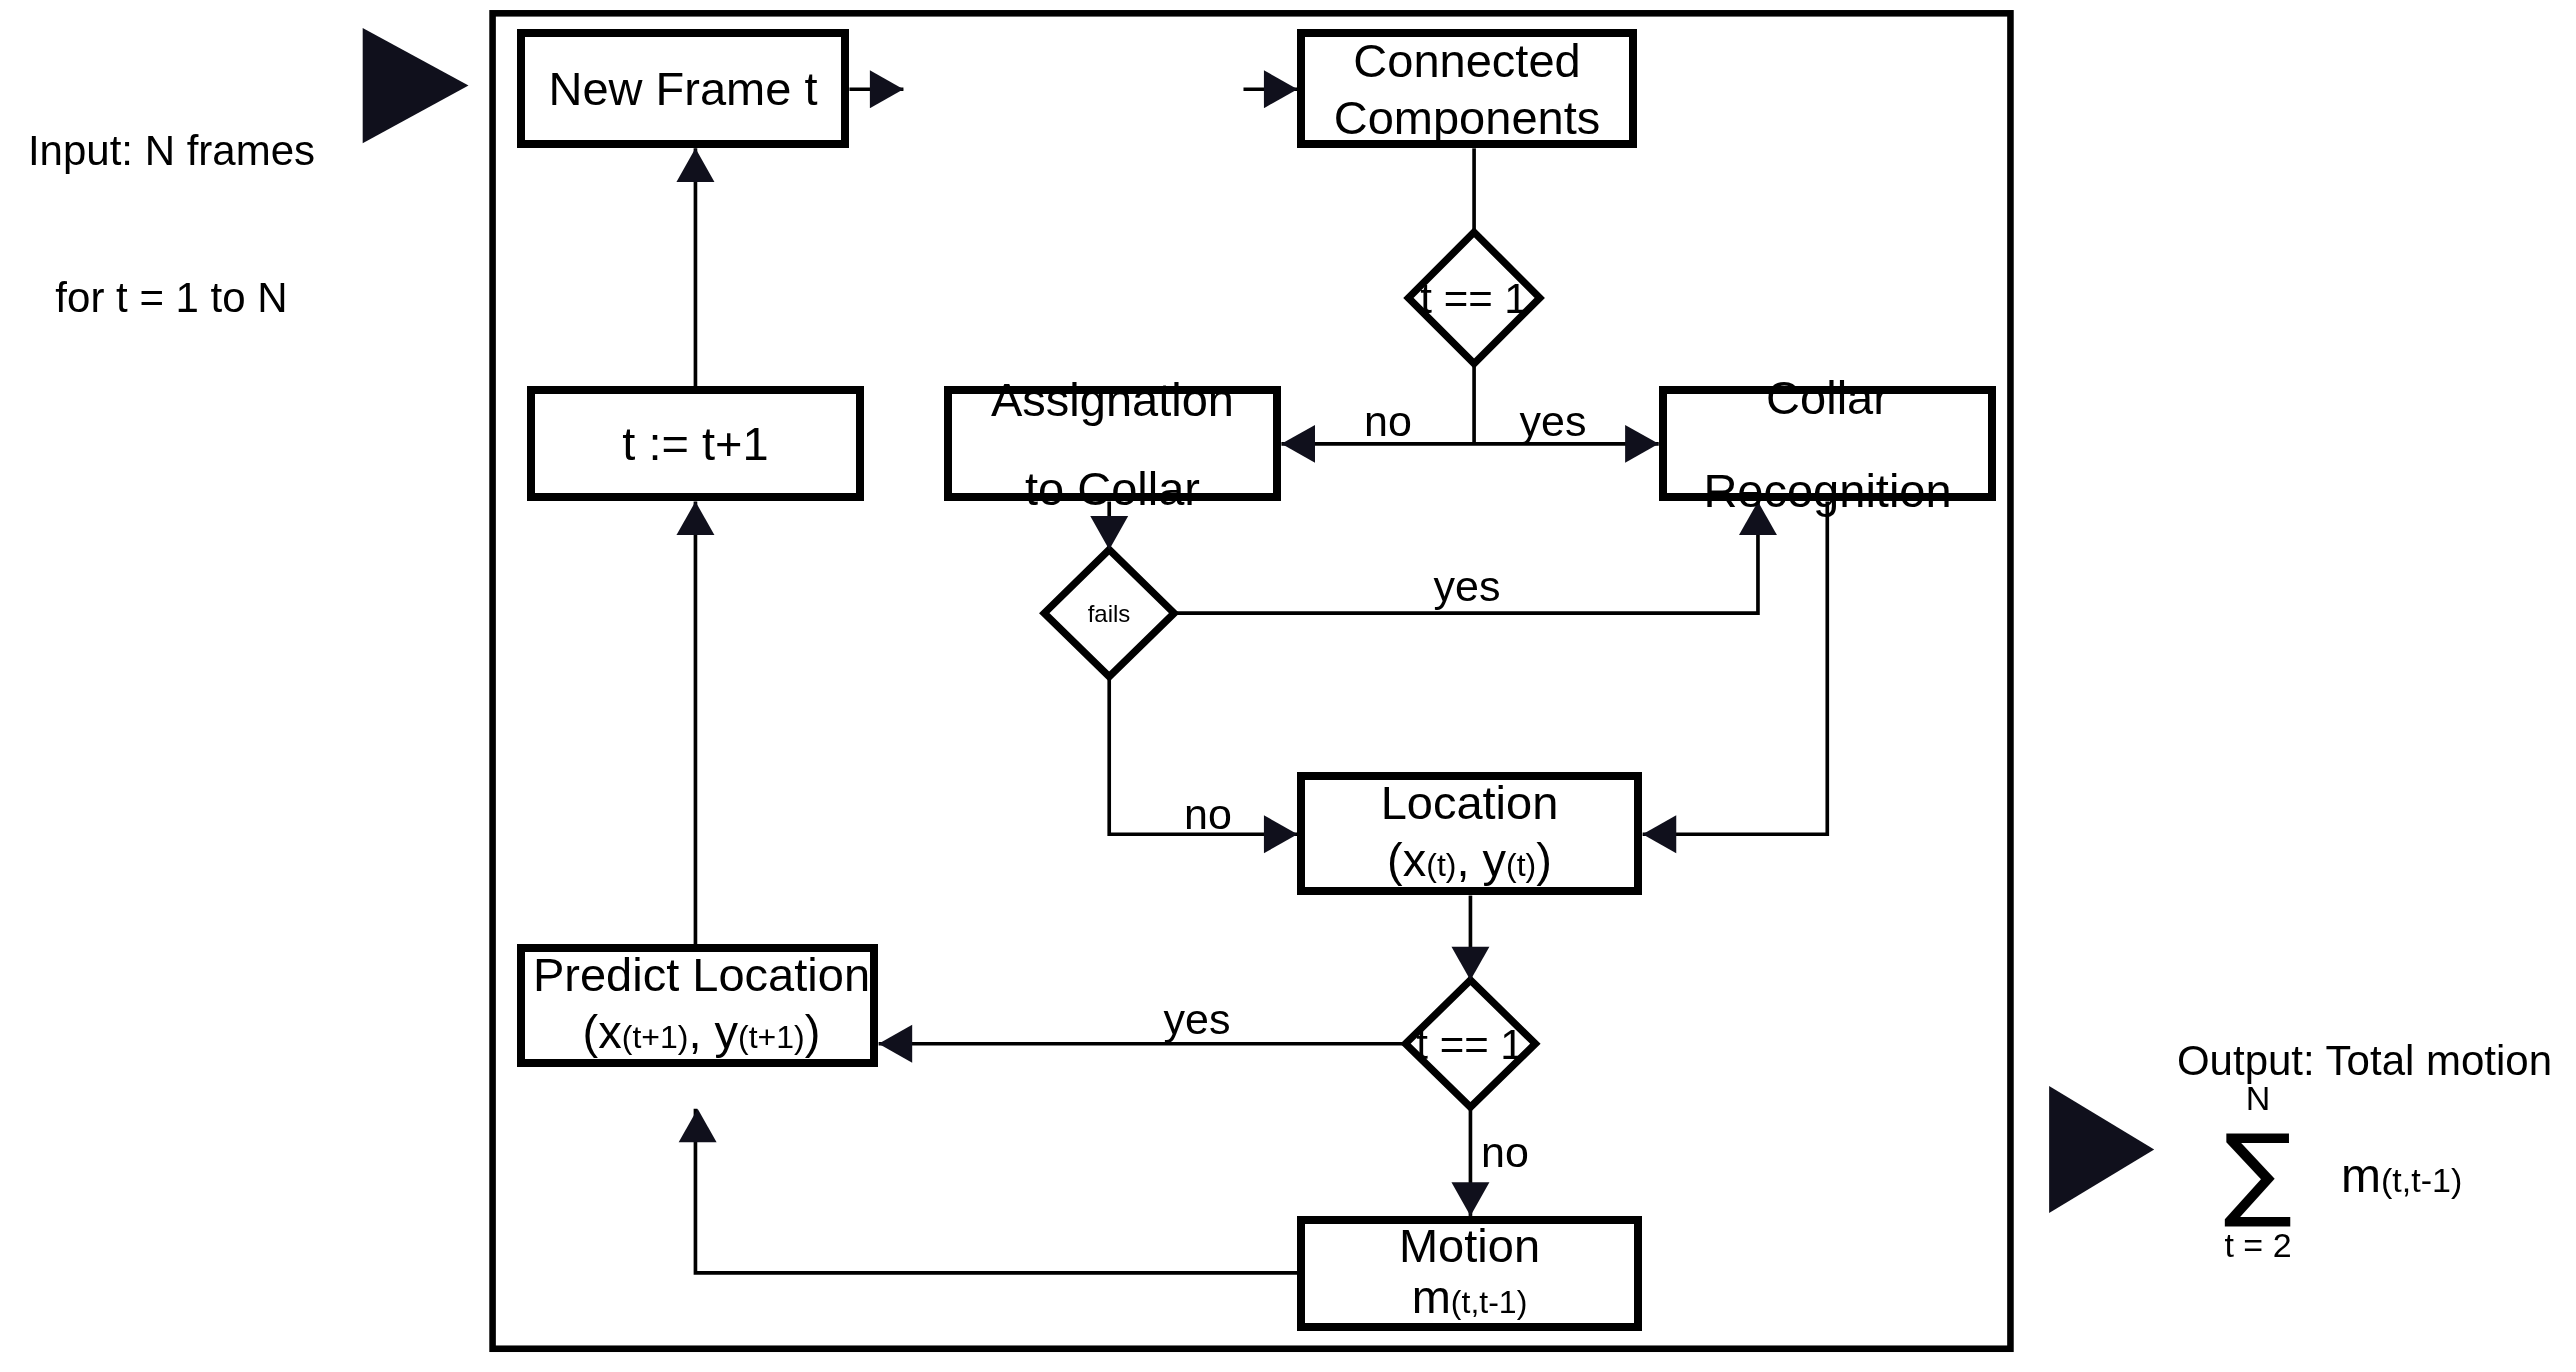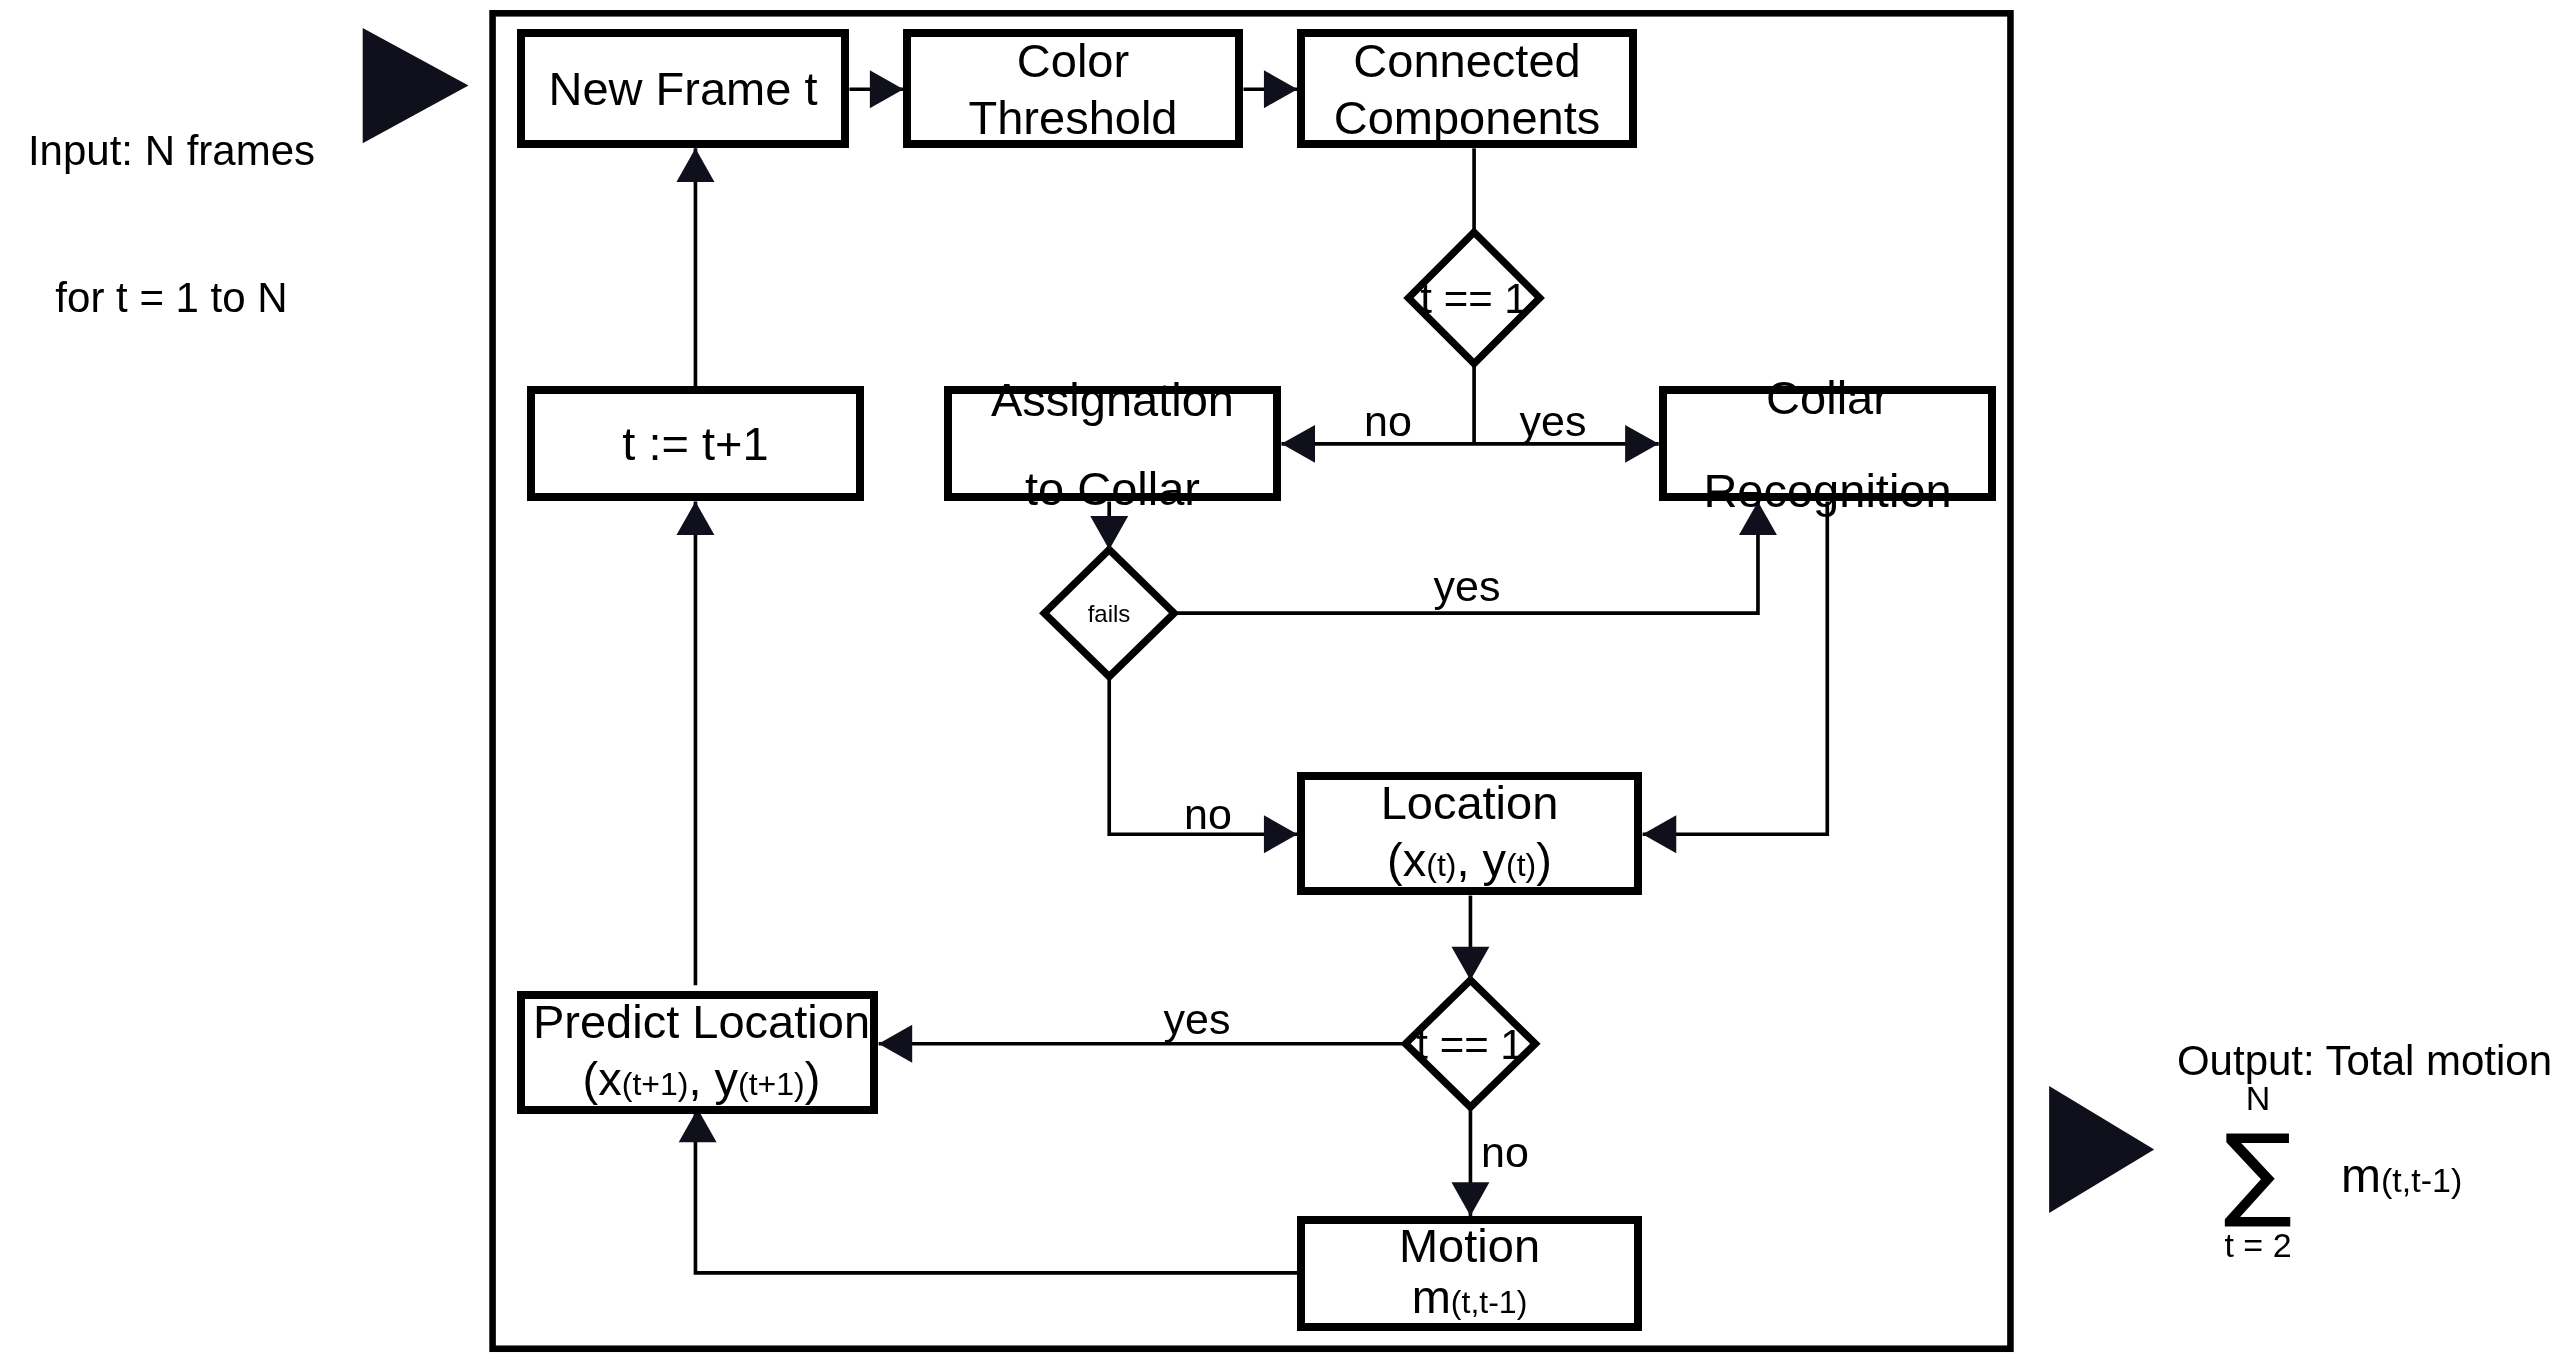--- a/index.html
+++ b/index.html
@@ -93,24 +93,20 @@
     <g fill="#10101c">
       <polygon points="497,38 497,196 642,117"></polygon>
       <polygon points="2808,1488 2808,1662 2952,1575"></polygon>
     </g>
   </svg>
 
   <div class="box" style="left:517px; top:29px; width:332px; height:119px;">
     <span>New Frame t</span>
   </div>
 
-  <div class="box" style="left:903px; top:29px; width:340px; height:119px;">
-    <span>Color</span>
-    <span>Threshold</span>
-  </div>
 
   <div class="box" style="left:1297px; top:29px; width:340px; height:119px;">
     <span>Connected</span>
     <span>Components</span>
   </div>
 
   <div class="box" style="left:527px; top:386px; width:337px; height:115px;">
     <span>t := t+1</span>
   </div>
 
@@ -122,21 +118,21 @@
   <div class="box" style="left:1659px; top:386px; width:337px; height:115px; line-height:53px;gap:40px;">
     <span>Collar</span>
     <span>Recognition</span>
   </div>
 
   <div class="box" style="left:1297px; top:772px; width:345px; height:123px;">
     <span>Location</span>
     <span><span class="big2">(x</span><span class="sub">(t)</span><span class="big2">, y</span><span class="sub">(t)</span><span class="big2">)</span></span>
   </div>
 
-  <div class="box" style="left:517px; top:991px; width:361px; height:123px;padding-left:8px;">
+  <div class="box" style="left:517px; top:944px; width:361px; height:123px;padding-left:8px;">
     <span>Predict Location</span>
     <span><span class="big2">(x</span><span class="sub">(t+1)</span><span class="big2">, y</span><span class="sub">(t+1)</span><span class="big2">)</span></span>
   </div>
 
   <div class="box" style="left:1297px; top:1216px; width:345px; height:115px; line-height:51px;">
     <span>Motion</span>
     <span><span class="big2">m</span><span class="sub">(t,t-1)</span></span>
   </div>
 
   <div class="dlbl" style="left:1474px; top:299px;">t == 1</div>

